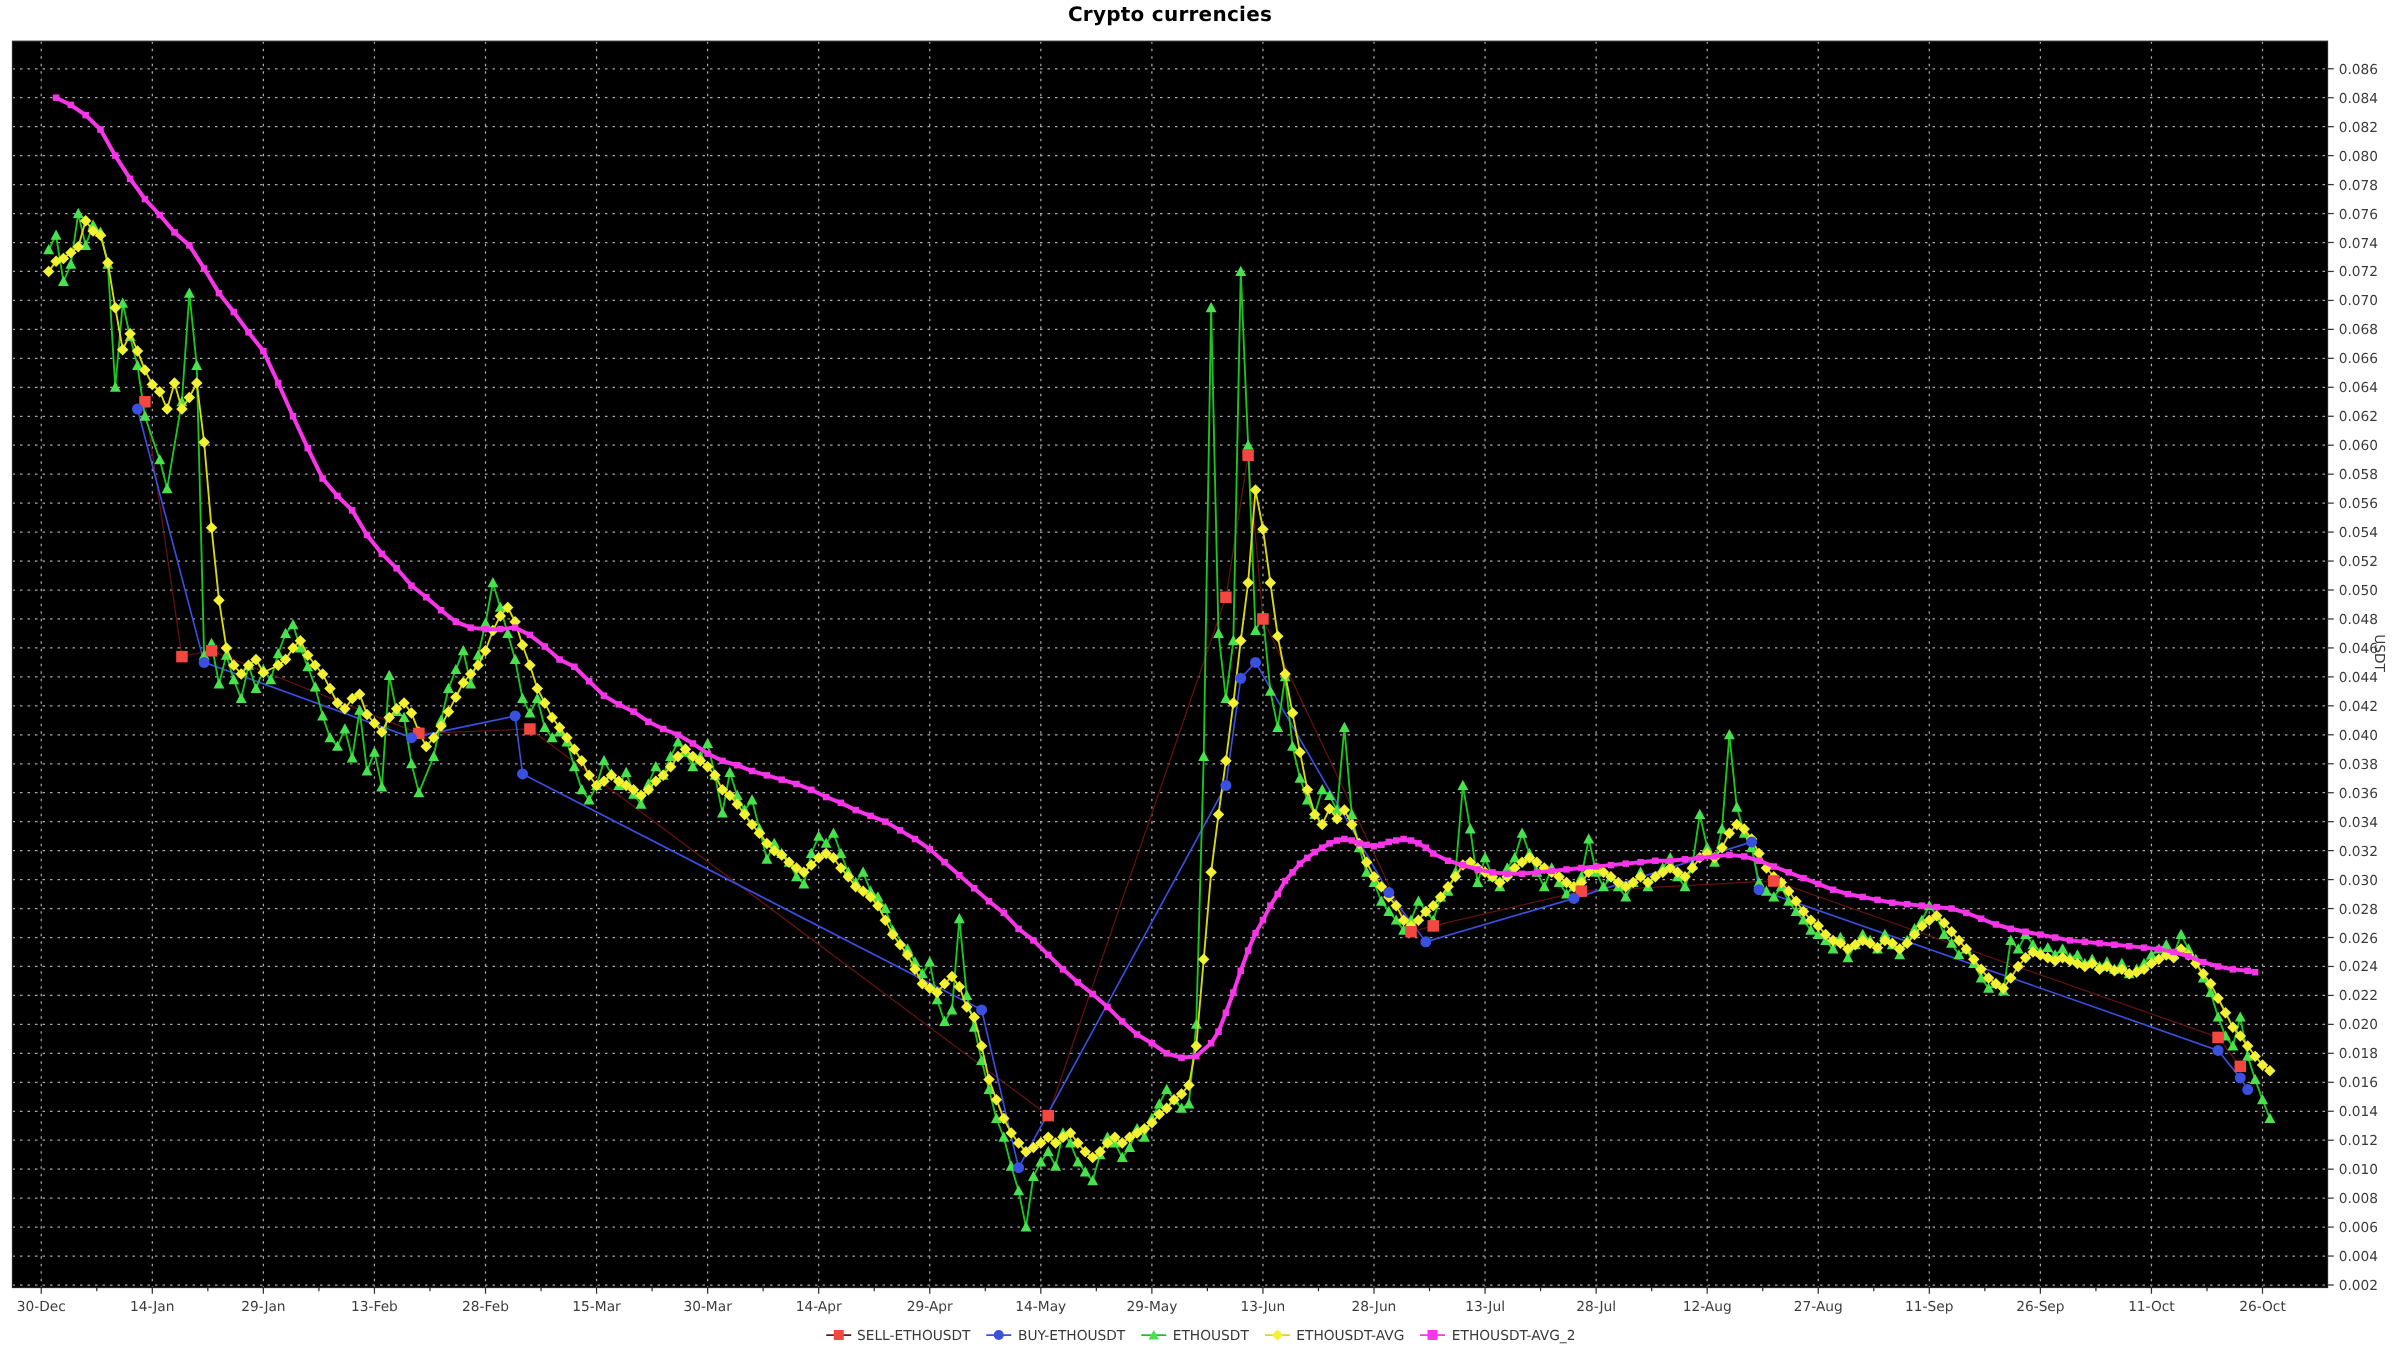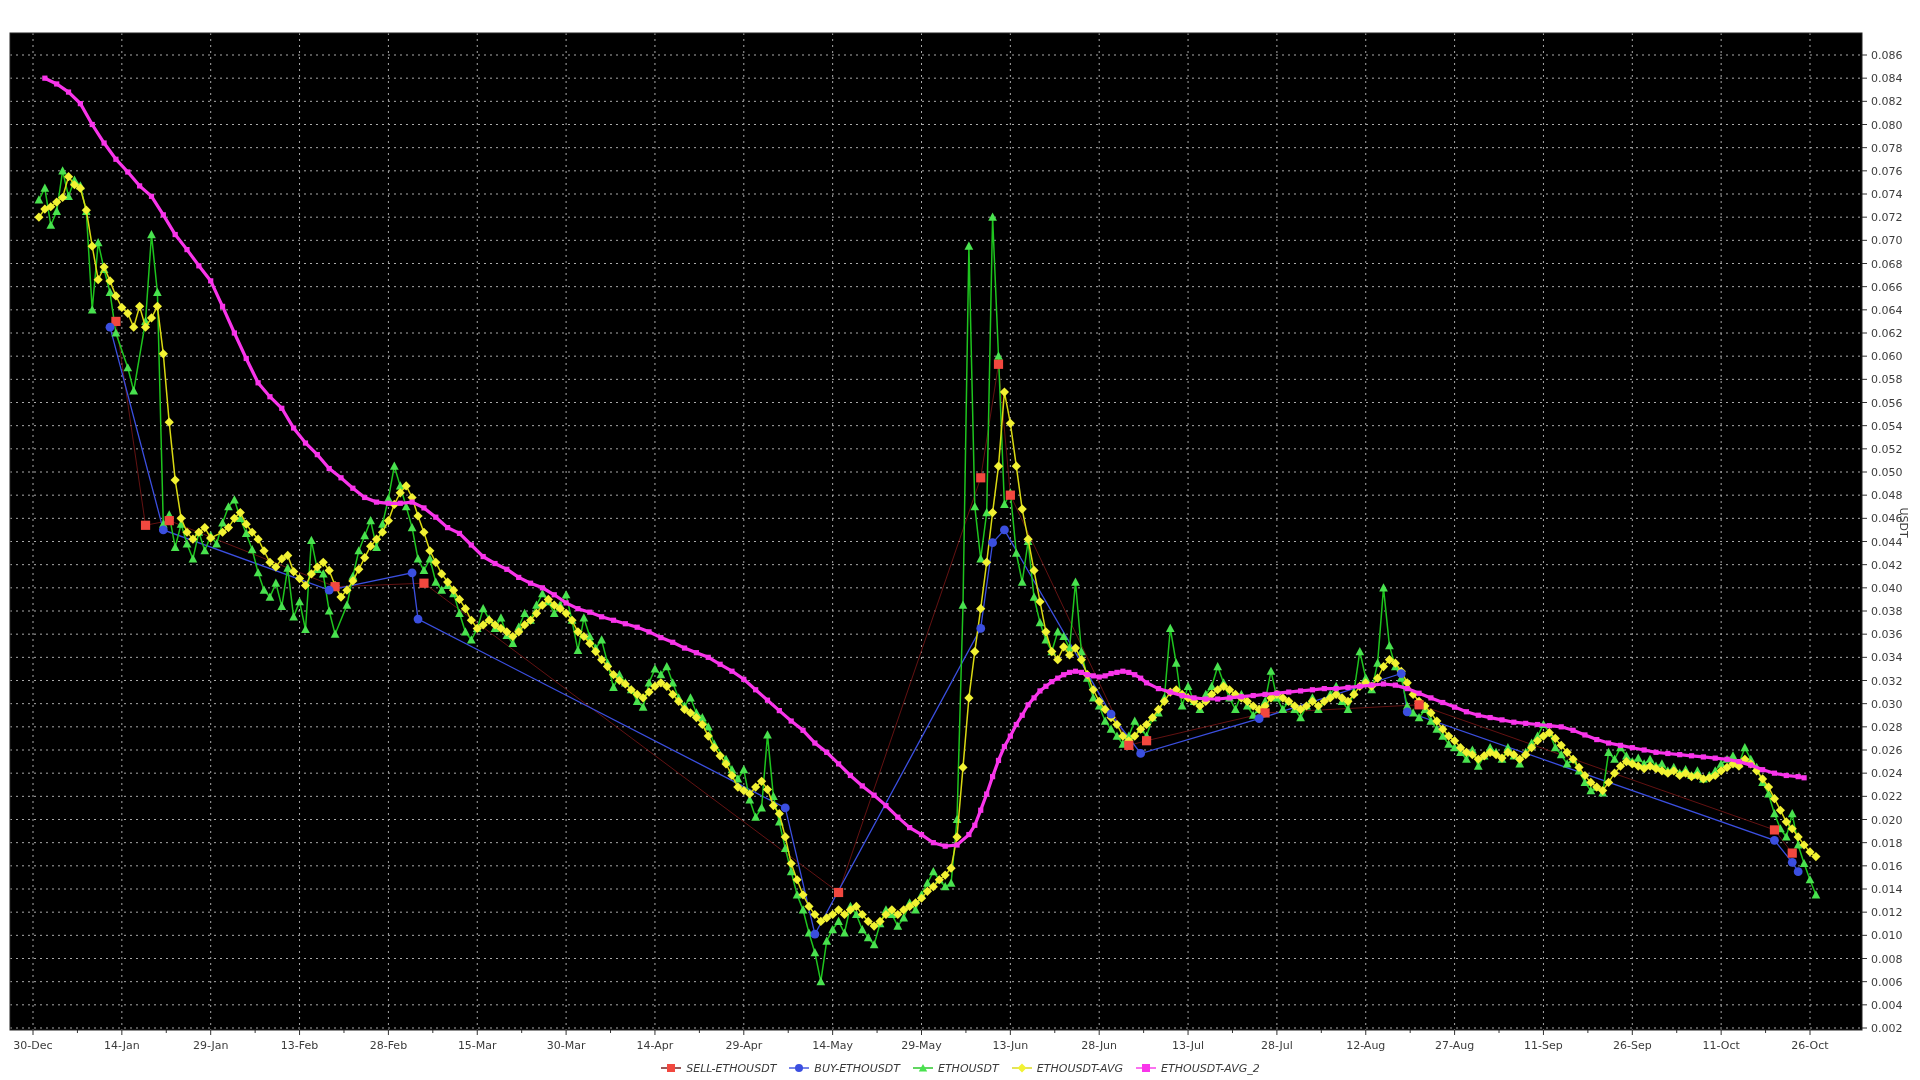--- a/index.html
+++ b/index.html
@@ -10,21 +10,21 @@
     font-size:16px; font-weight:bold; color:#000000; letter-spacing:0.2px;
   }
   .ylabel-right {
     position:absolute; right:2px; top:516px; font-size:11px; color:#3c3c3c;
     transform:rotate(90deg); transform-origin:center;
   }
   #plot-svg { position:absolute; left:0; top:0; }
   #legend {
     position:absolute; left:0; top:1058px; width:1920px; height:20px;
     display:flex; justify-content:center; align-items:center; gap:12px;
-    font-size:11px; color:#3a3a3a;font-style:italic;
+    font-size:11px; color:#3a3a3a;
   }
   .legend-item { display:flex; align-items:center; gap:4px; white-space:nowrap; }
 </style>
 </head>
 <body>
 
 <div class="figure">
   <svg id="plot-svg" width="1920" height="1080">
       <defs>
         <clipPath id="plotclip">
@@ -1052,20 +1052,21 @@
         <circle cx="1111.0466666666666" cy="714.0916666666666" r="4.4"></circle>
         <circle cx="1140.6633333333334" cy="753.4749999999999" r="4.4"></circle>
         <circle cx="1259.13" cy="718.7249999999998" r="4.4"></circle>
         <circle cx="1401.29" cy="673.55" r="4.4"></circle>
         <circle cx="1407.2133333333334" cy="711.7749999999999" r="4.4"></circle>
         <circle cx="1774.46" cy="840.3499999999999" r="4.4"></circle>
         <circle cx="1792.23" cy="862.3583333333333" r="4.4"></circle>
         <circle cx="1798.1533333333334" cy="871.6249999999999" r="4.4"></circle>
       </g>
     </svg>
+  <div class="chart-title">Crypto currencies</div>
   <div class="ylabel-right">USDT</div>
   <div id="legend">
       <span class="legend-item">
         <svg width="22" height="12">
           <line x1="1" x2="21" y1="6" y2="6" stroke="#6e1414" stroke-width="1.4"></line>
           <rect x="7" y="2" width="8" height="8" fill="#f2483f"></rect>
         </svg>
         <span>SELL-ETHOUSDT</span>
       </span>
       <span class="legend-item">

